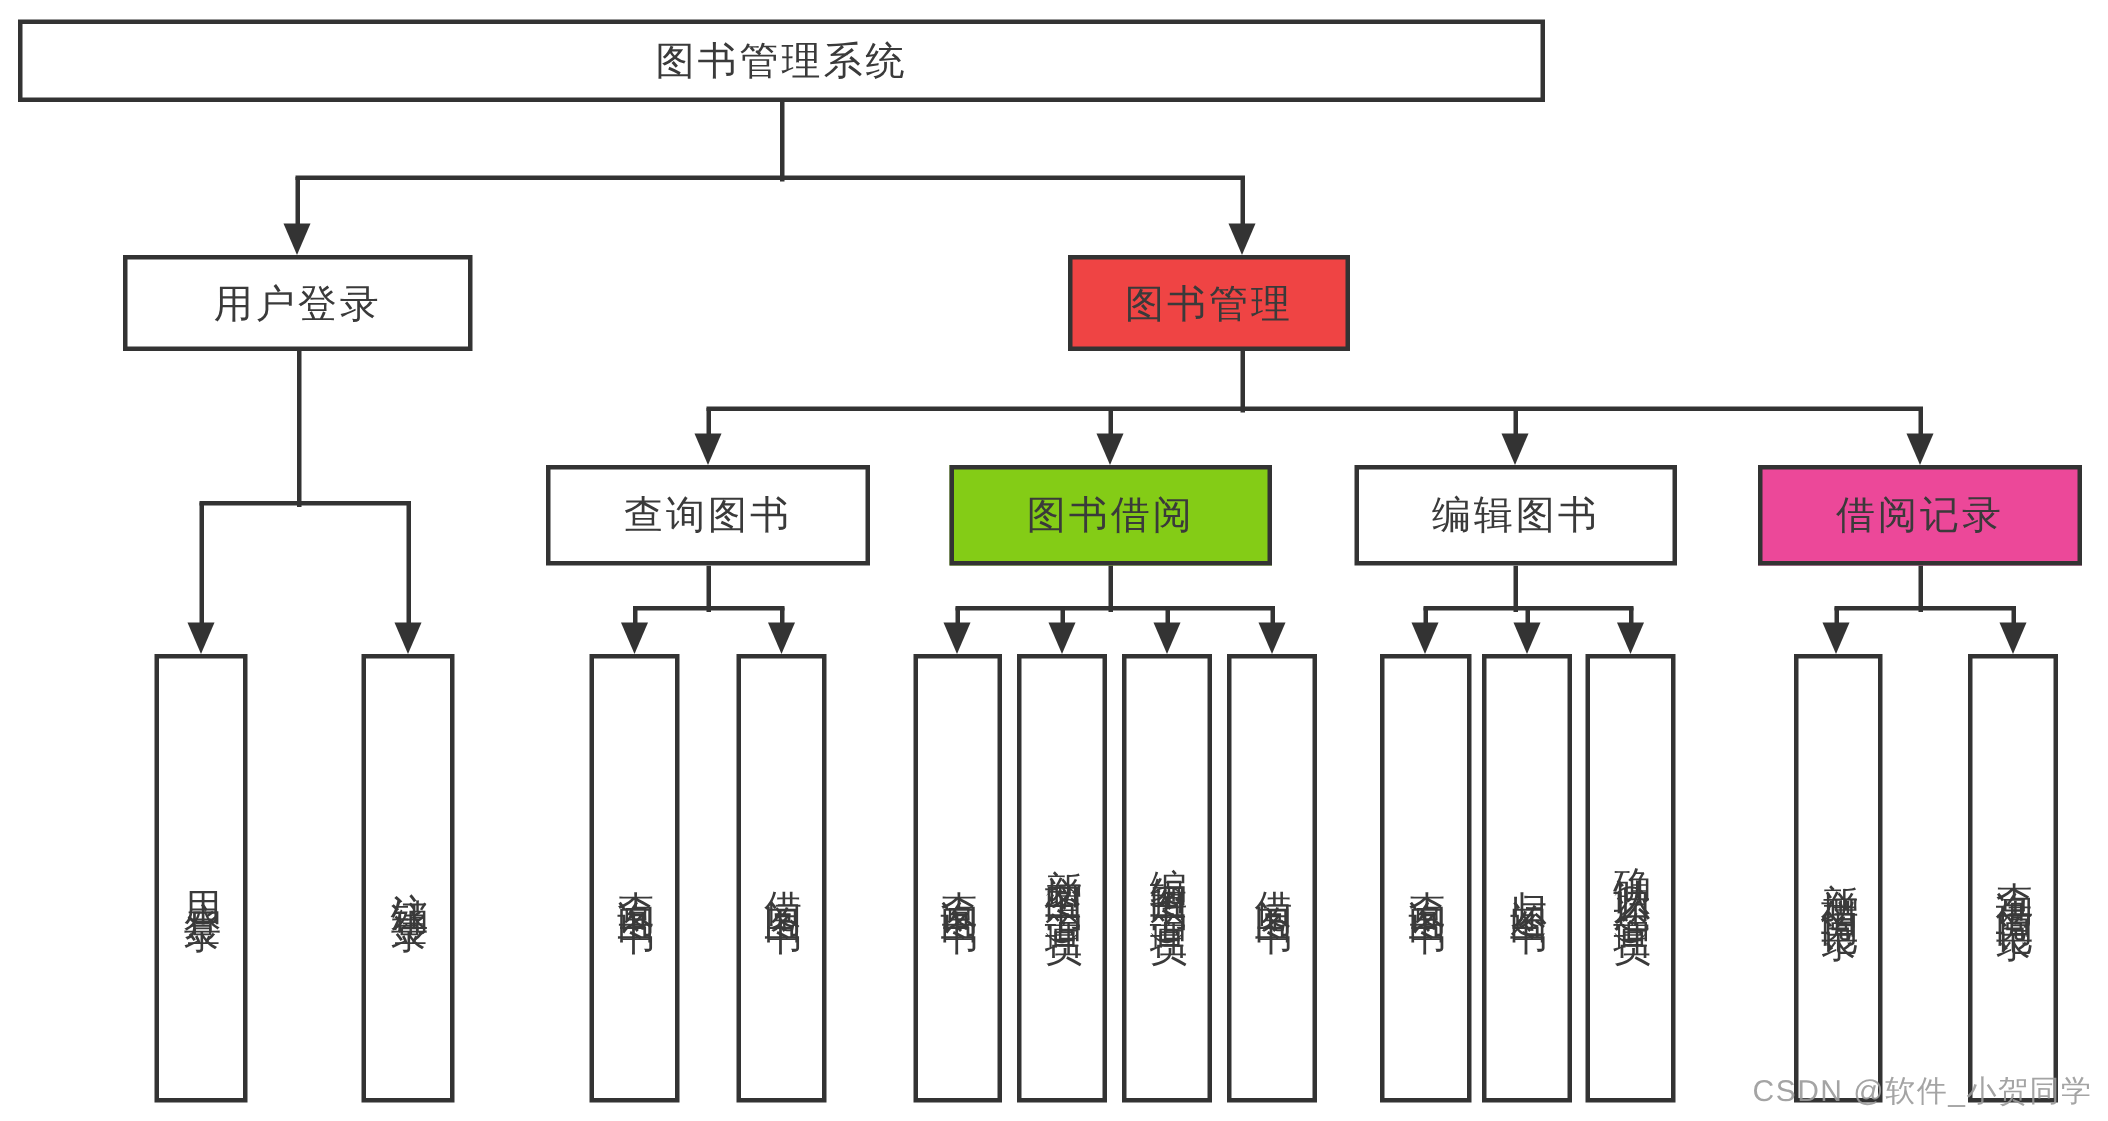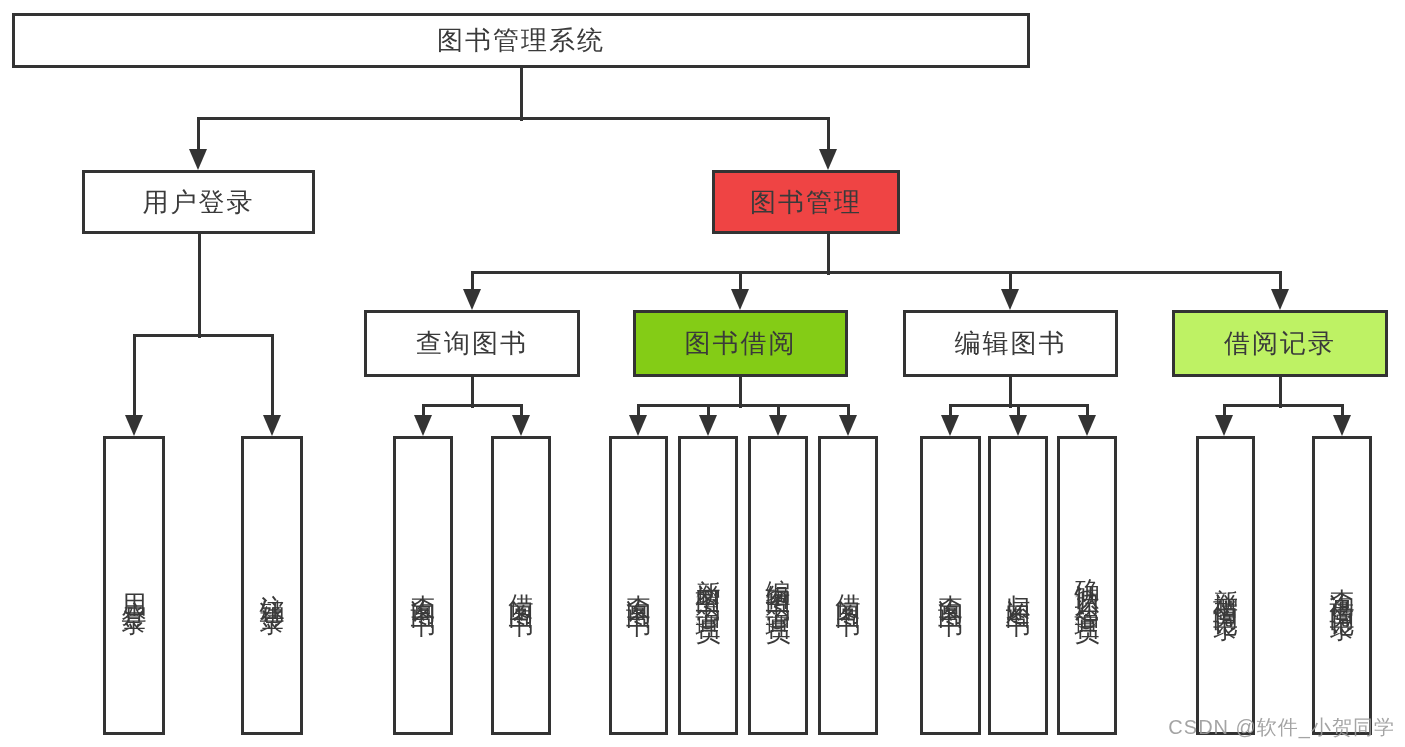--- a/index.html
+++ b/index.html
@@ -81,21 +81,21 @@
       </div>
       <div class="node h" style="left: 364px; top: 310px; width: 216px; height: 67px; background: rgb(255, 255, 255); border-color: rgb(51, 51, 51); color: rgb(58, 58, 58);">
         <span>查询图书</span>
       </div>
       <div class="node h" style="left: 633px; top: 310px; width: 215px; height: 67px; background: #84cc16; border-color: rgb(51, 51, 51); color: rgb(58, 58, 58);">
         <span>图书借阅</span>
       </div>
       <div class="node h" style="left: 903px; top: 310px; width: 215px; height: 67px; background: rgb(255, 255, 255); border-color: rgb(51, 51, 51); color: rgb(58, 58, 58);">
         <span>编辑图书</span>
       </div>
-      <div class="node h" style="left: 1172px; top: 310px; width: 216px; height: 67px; background: #bef264; border-color: rgb(51, 51, 51); color: rgb(58, 58, 58);">
+      <div class="node h" style="left: 1172px; top: 310px; width: 216px; height: 67px; background: #ec4899; border-color: rgb(51, 51, 51); color: rgb(58, 58, 58);">
         <span>借阅记录</span>
       </div>
       <div class="node v" style="left: 103px; top: 436px; width: 62px; height: 299px; background: rgb(255, 255, 255); border-color: rgb(51, 51, 51); color: rgb(58, 58, 58);">
         <span>用户登录</span>
       </div>
       <div class="node v" style="left: 241px; top: 436px; width: 62px; height: 299px; background: rgb(255, 255, 255); border-color: rgb(51, 51, 51); color: rgb(58, 58, 58);">
         <span>注销登录</span>
       </div>
       <div class="node v" style="left: 393px; top: 436px; width: 60px; height: 299px; background: rgb(255, 255, 255); border-color: rgb(51, 51, 51); color: rgb(58, 58, 58);">
         <span>查询图书</span>

